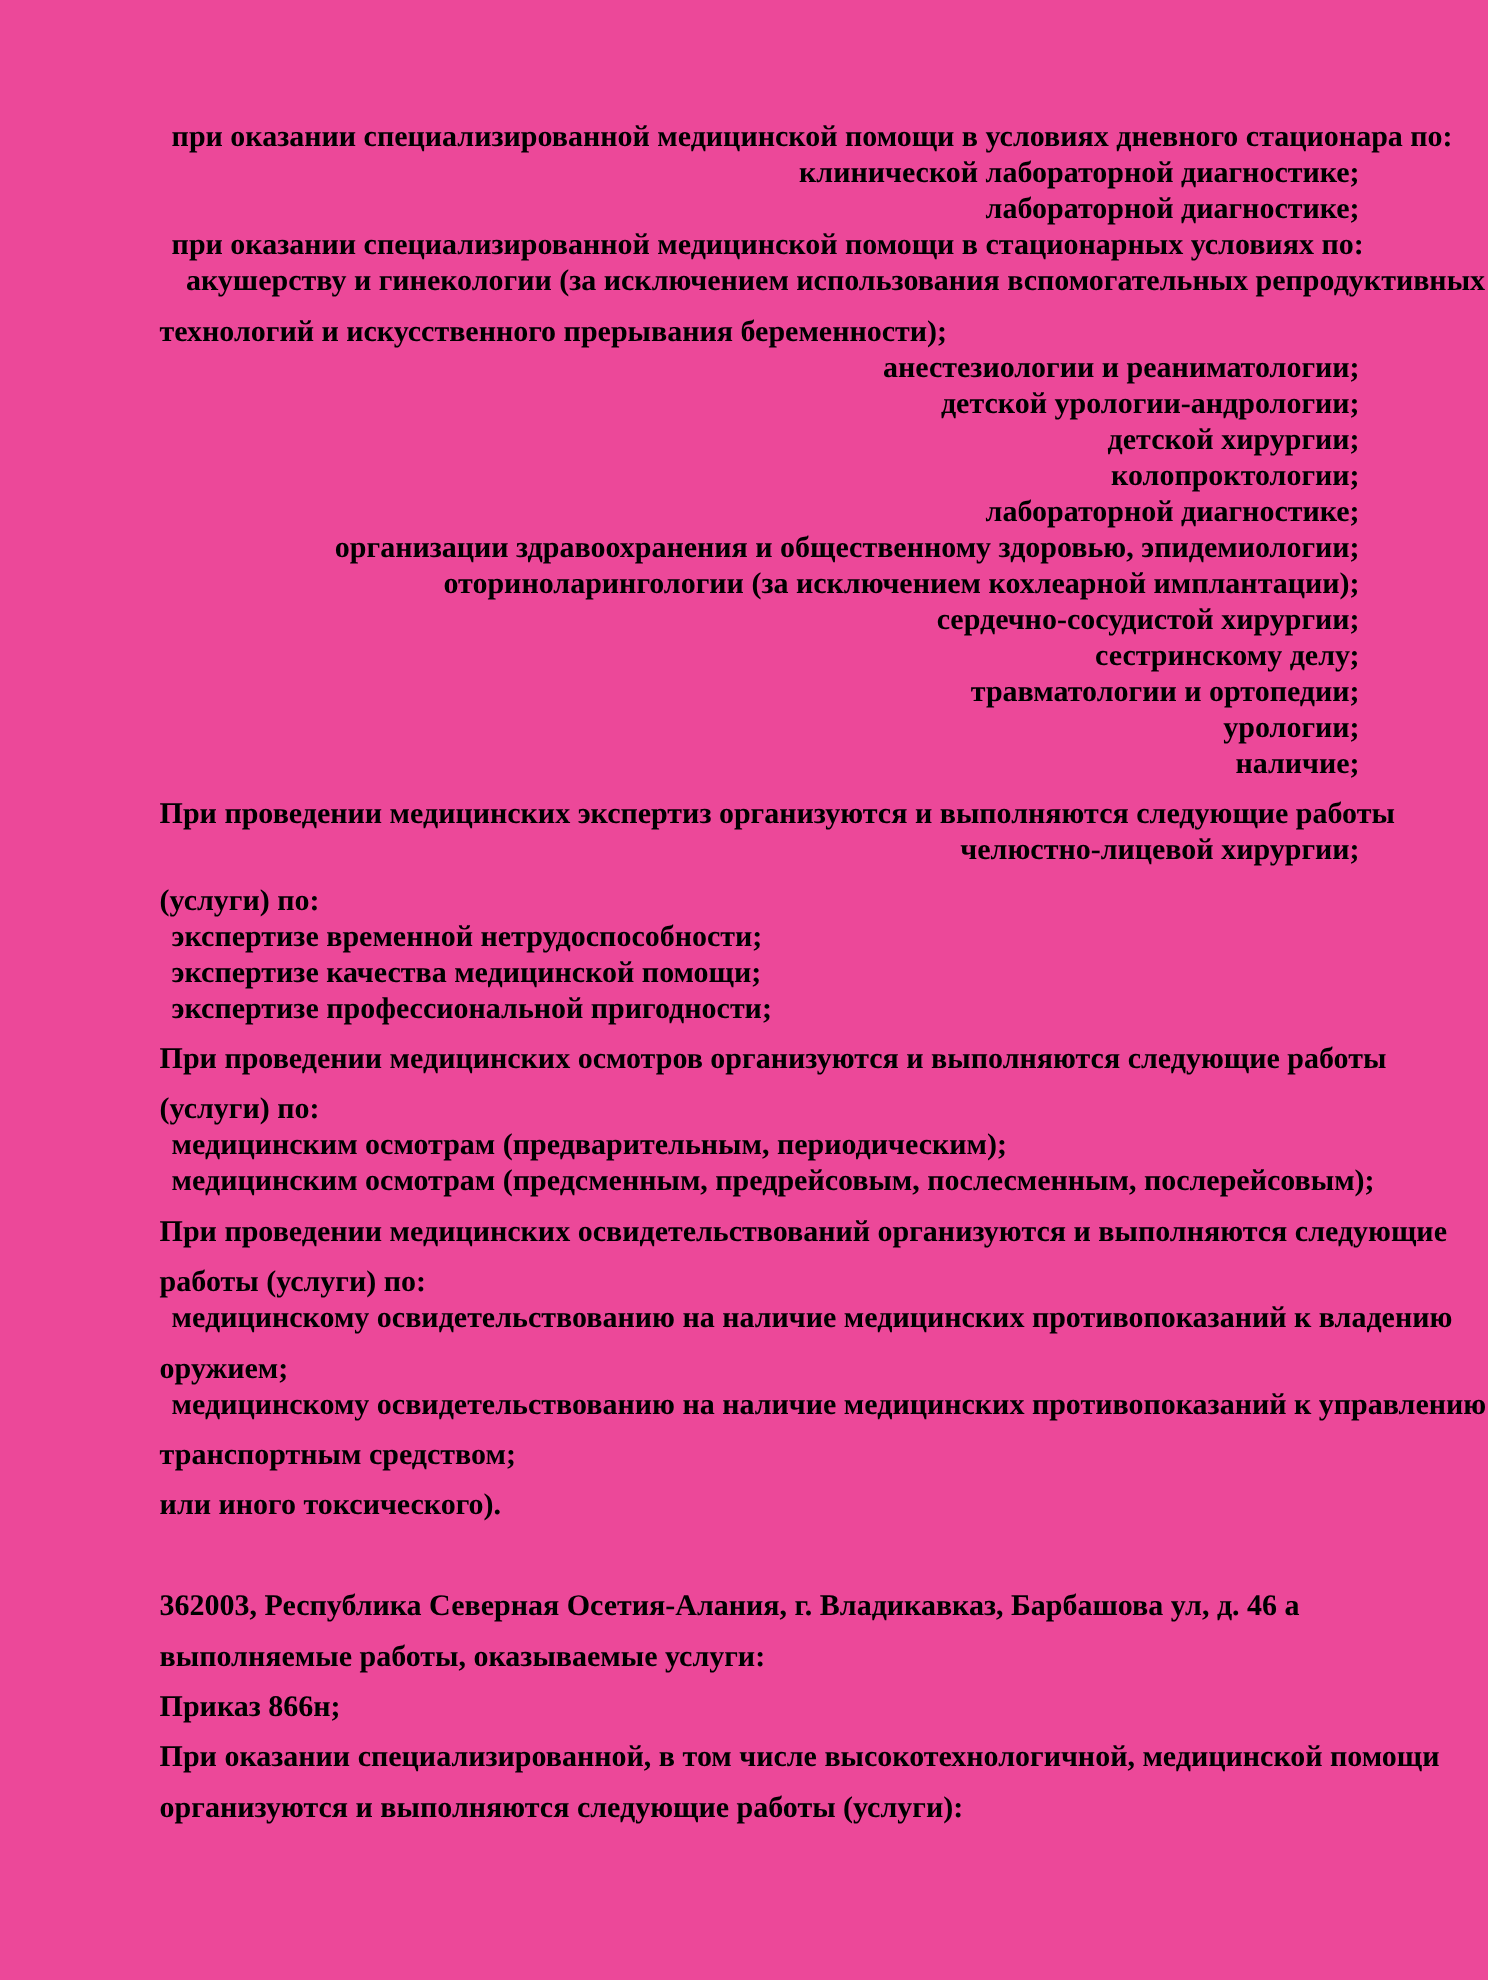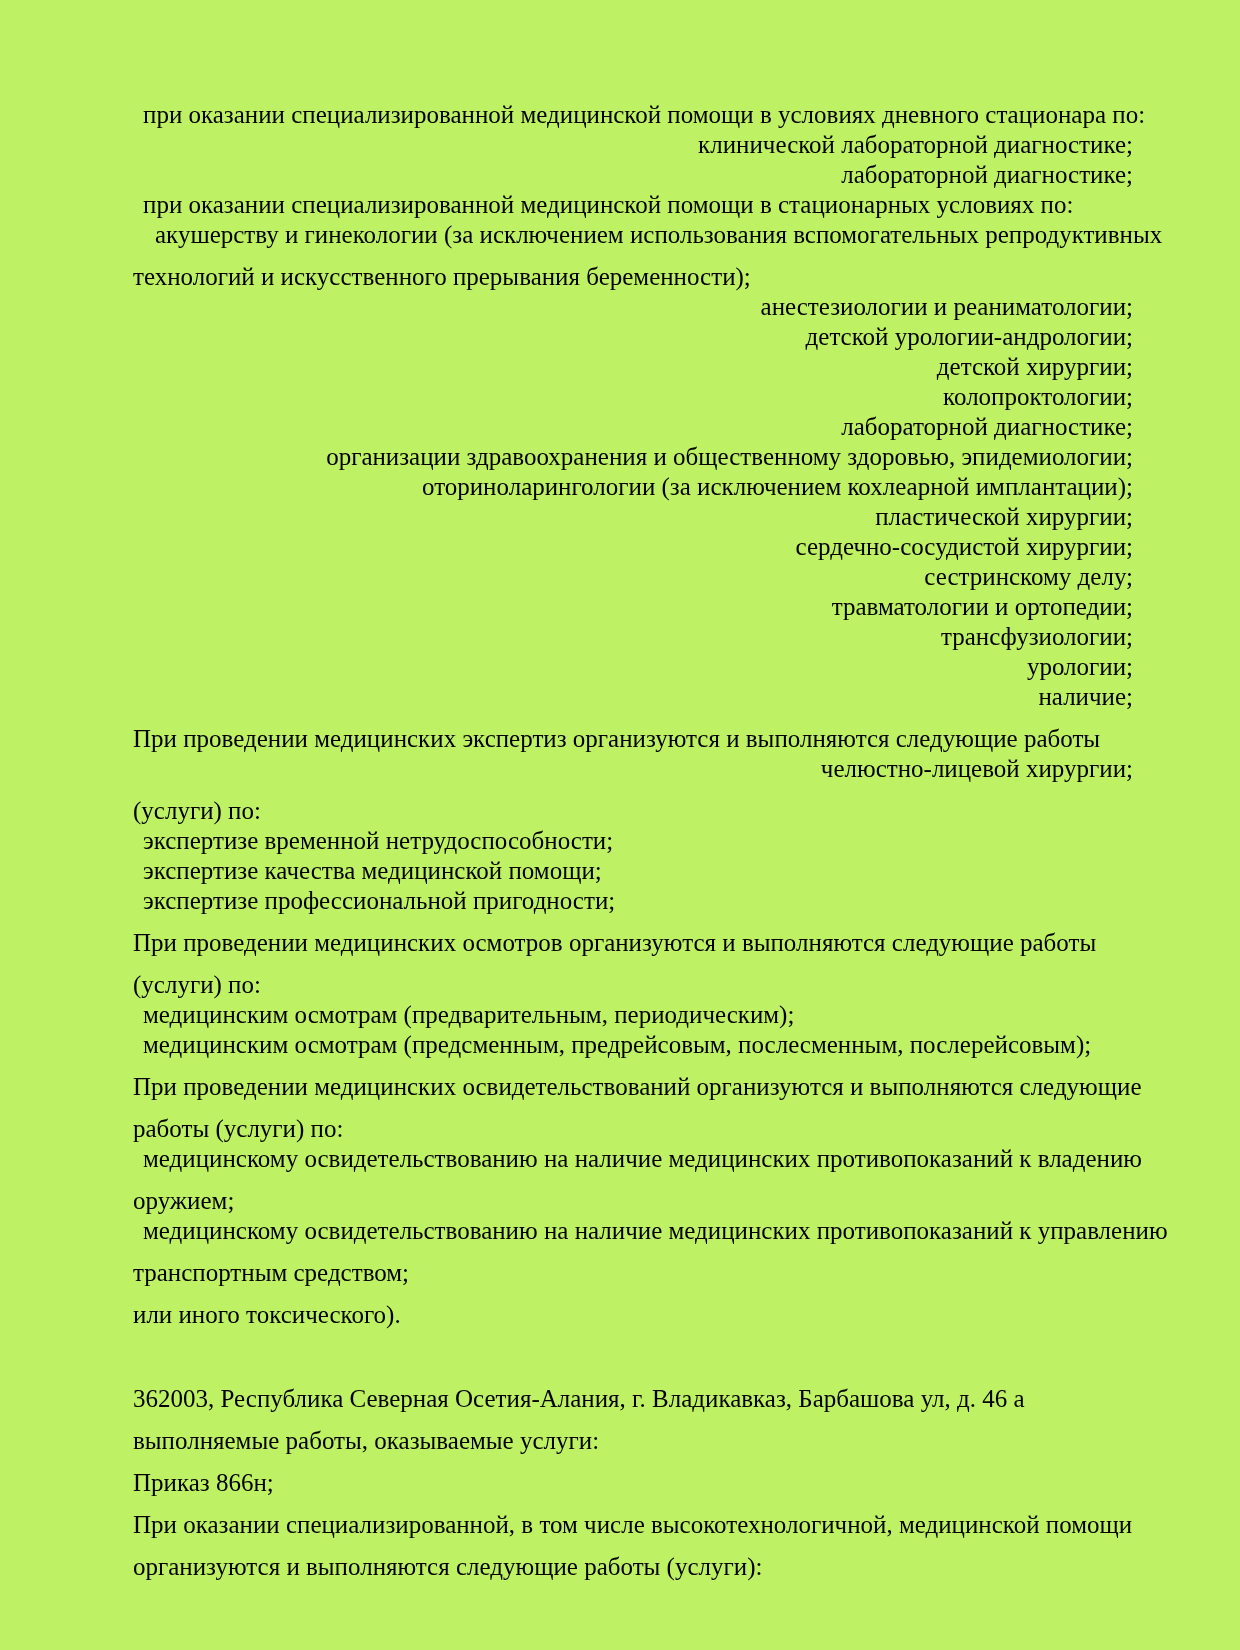--- a/index.html
+++ b/index.html
@@ -11,21 +11,22 @@
     height: 1650px;
     background: #ffffff;
     color: #000000;
     font-family: "Liberation Serif", "DejaVu Serif", serif;
     overflow: hidden;
   }
   .page {
     position: relative;
     width: 1240px;
     height: 1650px;
-    background: #bef264;
+    background: #ec4899;
+    font-weight: bold;
   }
   .text-block {
     position: absolute;
     left: 133px;
     top: 100px;
     width: 1000px;
   }
   .line {
     margin: 0;
     padding: 0;
@@ -49,25 +50,23 @@
       <p class="line indent-1">при оказании специализированной медицинской помощи в стационарных условиях по:</p>
       <p class="line indent-2">акушерству и гинекологии (за исключением использования вспомогательных репродуктивных</p>
       <p class="line indent-0">технологий и искусственного прерывания беременности);</p>
       <p class="line indent-2">анестезиологии и реаниматологии;</p>
       <p class="line indent-2">детской урологии-андрологии;</p>
       <p class="line indent-2">детской хирургии;</p>
       <p class="line indent-2">колопроктологии;</p>
       <p class="line indent-2">лабораторной диагностике;</p>
       <p class="line indent-2">организации здравоохранения и общественному здоровью, эпидемиологии;</p>
       <p class="line indent-2">оториноларингологии (за исключением кохлеарной имплантации);</p>
-      <p class="line indent-2">пластической хирургии;</p>
       <p class="line indent-2">сердечно-сосудистой хирургии;</p>
       <p class="line indent-2">сестринскому делу;</p>
       <p class="line indent-2">травматологии и ортопедии;</p>
-      <p class="line indent-2">трансфузиологии;</p>
       <p class="line indent-2">урологии;</p>
       <p class="line indent-2">наличие;</p>
       <p class="line indent-0">При проведении медицинских экспертиз организуются и выполняются следующие работы</p>
       <p class="line indent-2">челюстно-лицевой хирургии;</p>
       <p class="line indent-0">(услуги) по:</p>
       <p class="line indent-1">экспертизе временной нетрудоспособности;</p>
       <p class="line indent-1">экспертизе качества медицинской помощи;</p>
       <p class="line indent-1">экспертизе профессиональной пригодности;</p>
       <p class="line indent-0">При проведении медицинских осмотров организуются и выполняются следующие работы</p>
       <p class="line indent-0">(услуги) по:</p>

